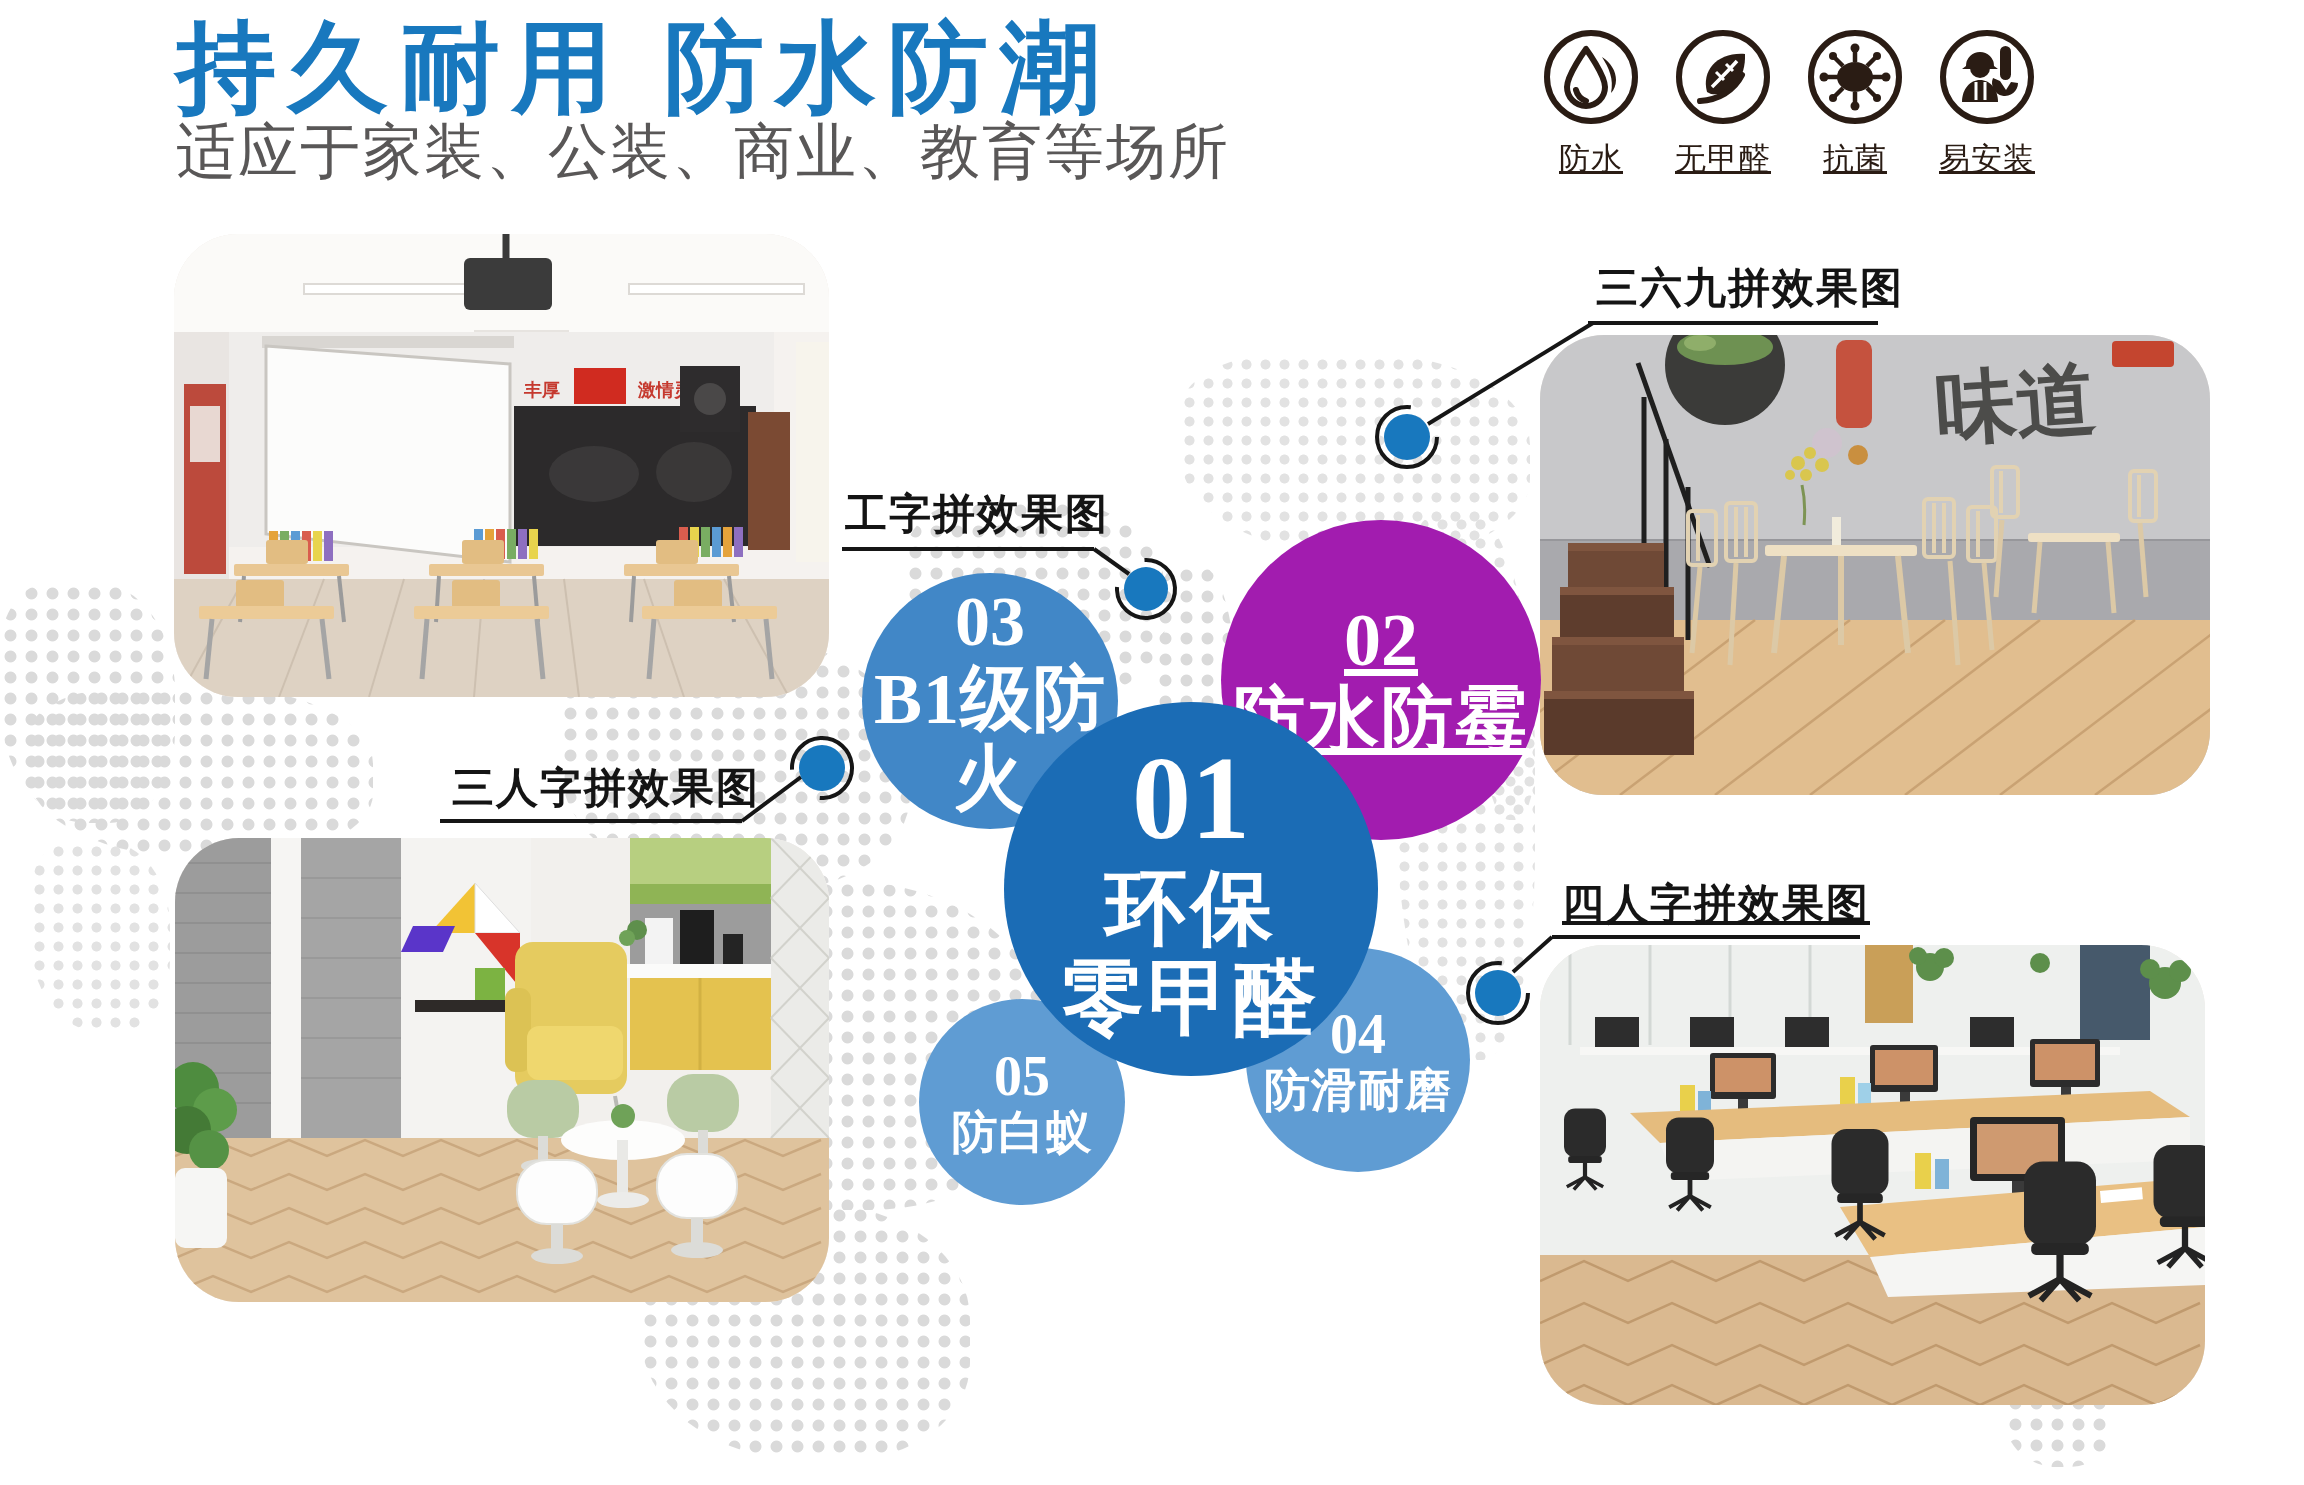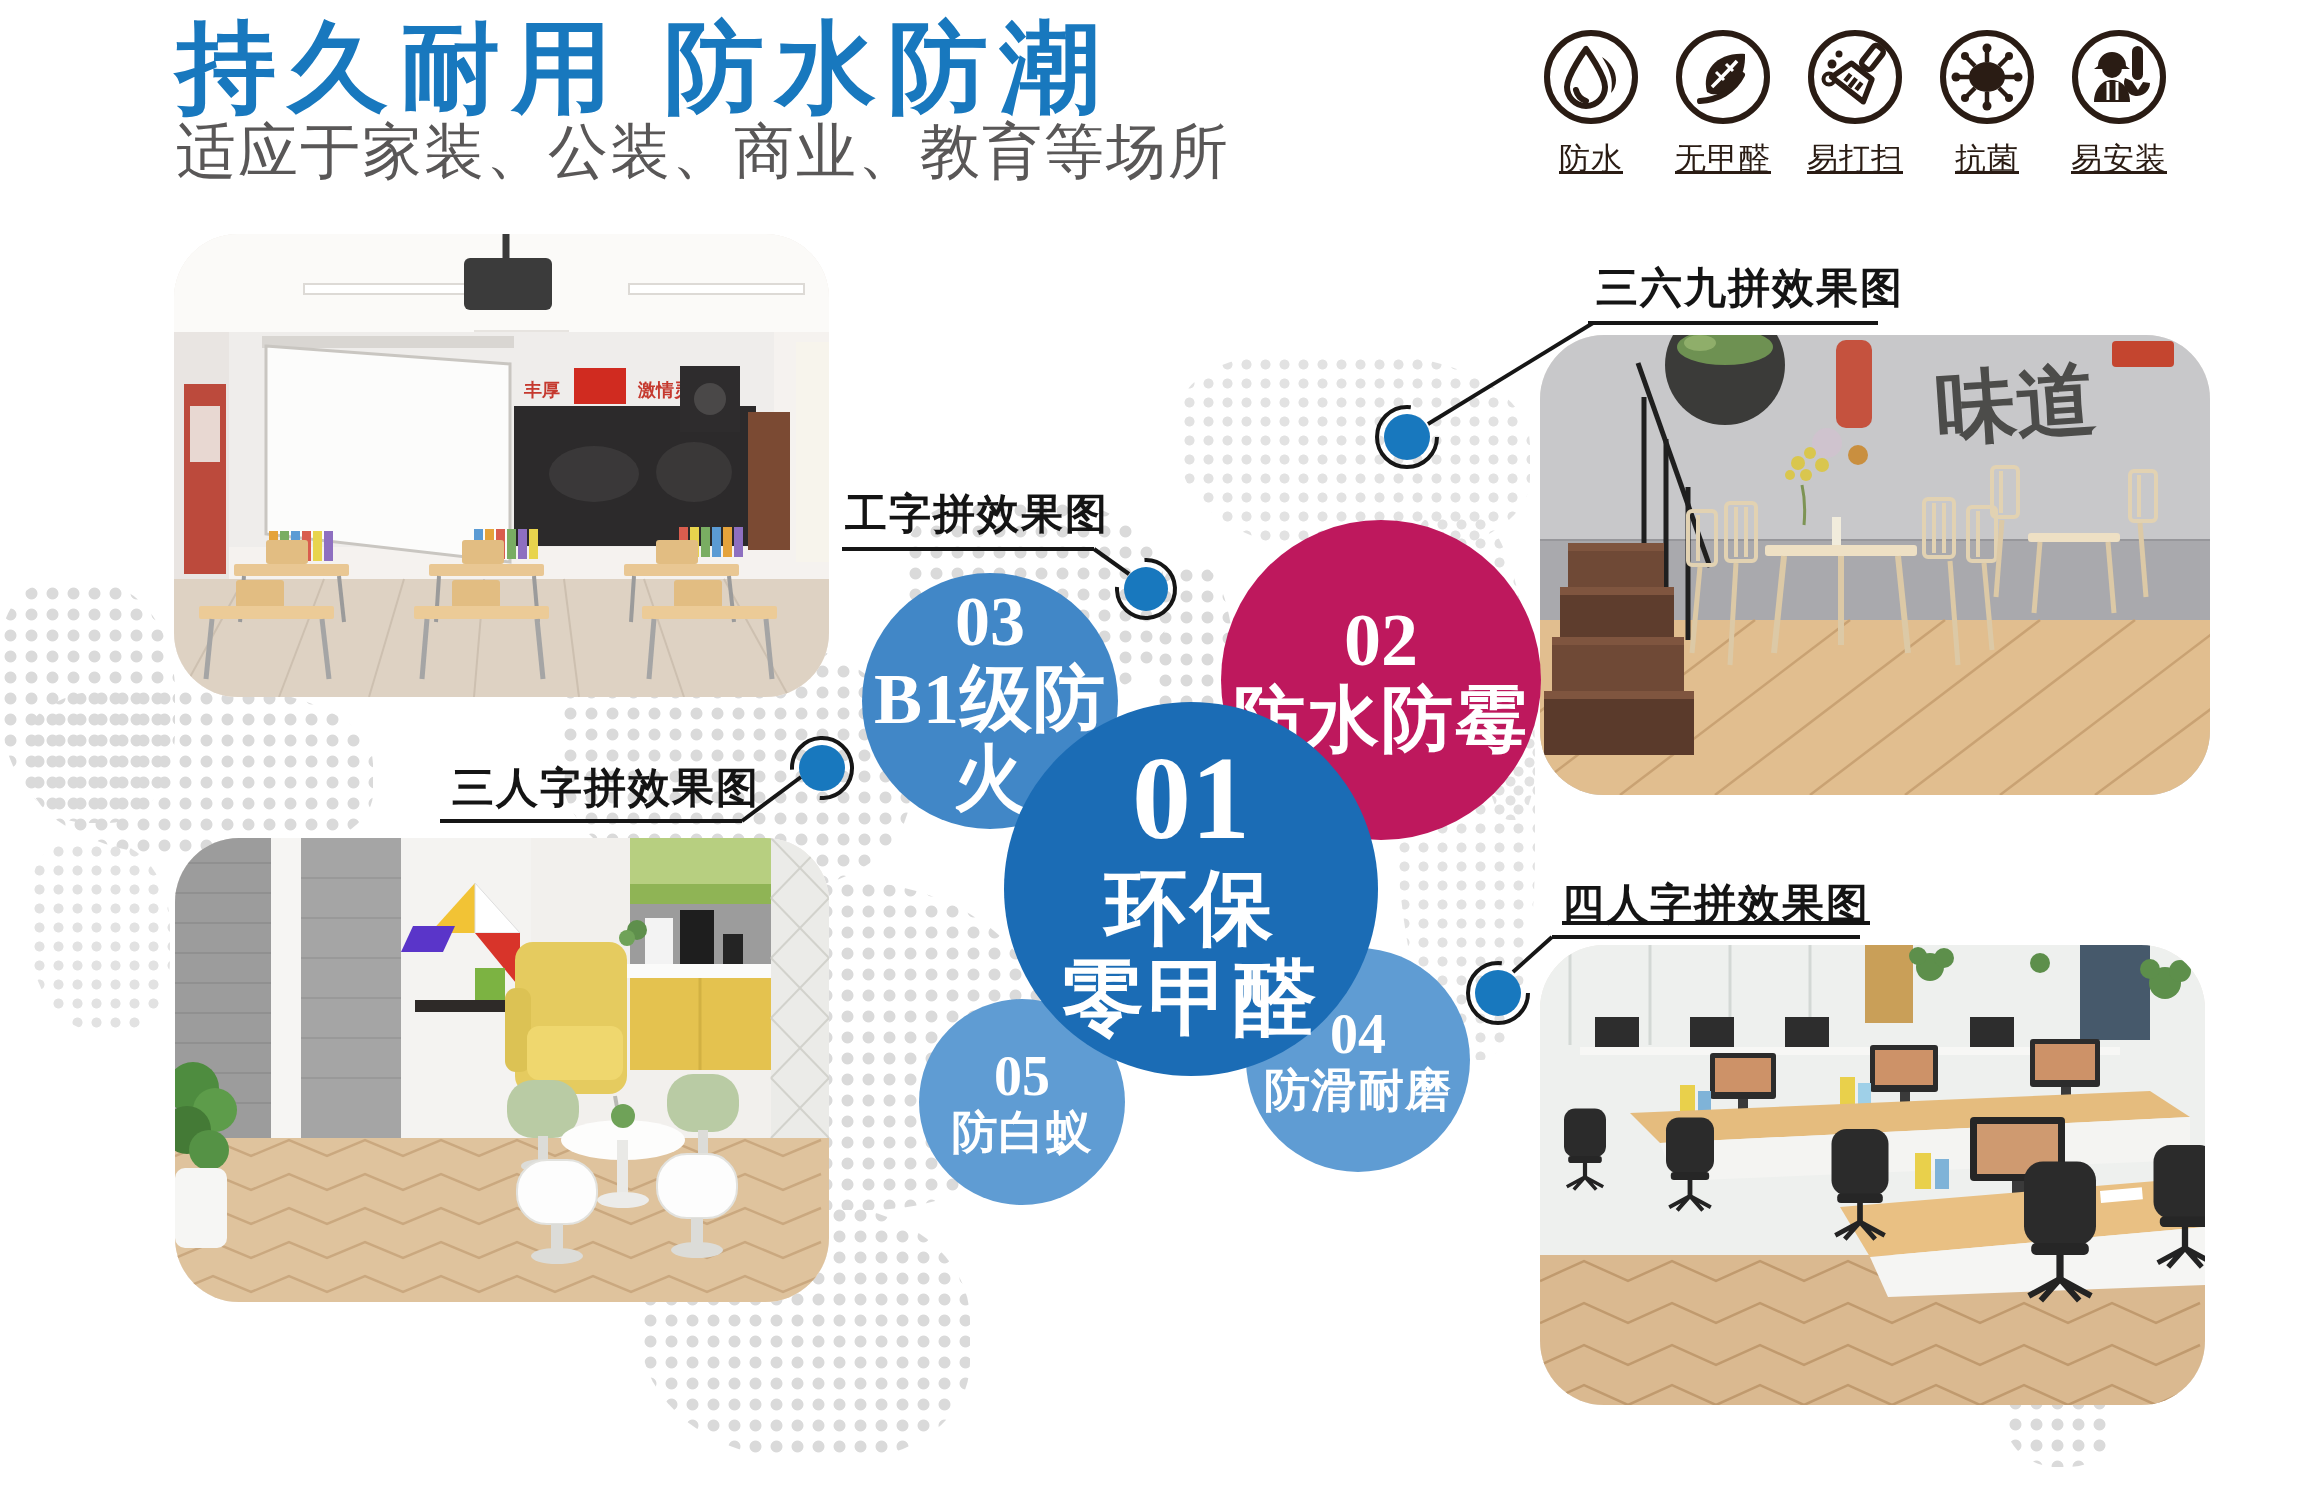--- a/index.html
+++ b/index.html
@@ -23,21 +23,21 @@
   .dots.lite{background-image:radial-gradient(circle,#e2e2e2 4.6px,transparent 5.4px);background-size:19px 19px;}
 
   
   .photo{border-radius:64px;overflow:hidden;z-index:10;background:#eeeae5;}
   .photo svg{display:block;}
 
   
   .bubble{border-radius:50%;color:#ffffff;display:flex;flex-direction:column;align-items:center;justify-content:center;
           text-align:center;font-family:"Liberation Serif","DejaVu Serif",serif;font-weight:bold;line-height:1.1;}
   .b1{left:1004px;top:702px;width:374px;height:374px;background:#1b6cb5;z-index:21;}
-  .b2{left:1221px;top:520px;width:320px;height:320px;background:#be185d;z-index:20;}
+  .b2{left:1221px;top:520px;width:320px;height:320px;background:#a21caf;z-index:20;text-decoration:underline;}
   .b3{left:862px;top:573px;width:256px;height:256px;background:#4187c7;z-index:20;}
   .b4{left:1246px;top:948px;width:224px;height:224px;background:#5f9cd3;z-index:20;}
   .b5{left:919px;top:999px;width:206px;height:206px;background:#5f9cd3;z-index:20;}
   .b1 .num{font-size:118px;} .b1 .zh{font-size:82px;letter-spacing:4px;}
   .b2 .num{font-size:74px;}  .b2 .zh{font-size:72px;letter-spacing:2px;}
   .b3 .num{font-size:70px;}  .b3 .zh{font-size:72px;letter-spacing:1px;}
   .b4 .num{font-size:56px;}  .b4 .zh{font-size:46px;letter-spacing:1px;}
   .b5 .num{font-size:56px;}  .b5 .zh{font-size:46px;letter-spacing:1px;}
 
   
@@ -64,34 +64,20 @@
     </div>
     <div class="badge">
       <svg viewBox="0 0 98 98">
         <circle cx="49" cy="49" r="44" fill="none" stroke="#2a1c14" stroke-width="6"></circle>
         <path d="M33,64 C27,42 44,24 71,26 C72,50 58,69 37,66 Z" fill="#2a1c14"></path>
         <path d="M26,73 C44,72 60,63 68,47" stroke="#2a1c14" stroke-width="6" fill="none" stroke-linecap="round"></path>
         <path d="M38,59 C46,51 55,42 63,33" stroke="#ffffff" stroke-width="3.5" fill="none"></path>
         <path d="M42,44 l8,8 M52,36 l7,7" stroke="#ffffff" stroke-width="3" fill="none"></path>
       </svg>
       <div class="badge-label">无甲醛</div>
-    </div>
-    <div class="badge">
-      <svg viewBox="0 0 98 98">
-        <circle cx="49" cy="49" r="44" fill="none" stroke="#2a1c14" stroke-width="6"></circle>
-        <g transform="rotate(38 52 48)">
-          <rect x="46" y="12" width="12" height="25" rx="4" fill="none" stroke="#2a1c14" stroke-width="5.5"></rect>
-          <path d="M39,42 h26 l7,23 h-40 z" fill="none" stroke="#2a1c14" stroke-width="5.5" stroke-linejoin="round"></path>
-          <path d="M45,51 v9 M52,51 v11 M59,51 v9" stroke="#2a1c14" stroke-width="4.5"></path>
-        </g>
-        <circle cx="26" cy="36" r="4.5" fill="#2a1c14"></circle>
-        <circle cx="23" cy="51" r="5.5" fill="none" stroke="#2a1c14" stroke-width="4"></circle>
-        <circle cx="33" cy="26" r="3.5" fill="#2a1c14"></circle>
-      </svg>
-      <div class="badge-label">易打扫</div>
     </div>
     <div class="badge">
       <svg viewBox="0 0 98 98">
         <circle cx="49" cy="49" r="44" fill="none" stroke="#2a1c14" stroke-width="6"></circle>
         <ellipse cx="49" cy="49" rx="18" ry="15" fill="#2a1c14"></ellipse>
         <g stroke="#2a1c14" stroke-width="4.5">
           <line x1="49" y1="34" x2="49" y2="22"></line>
             <line x1="49" y1="64" x2="49" y2="76"></line>
           <line x1="32" y1="49" x2="20" y2="49"></line>
             <line x1="66" y1="49" x2="78" y2="49"></line>

